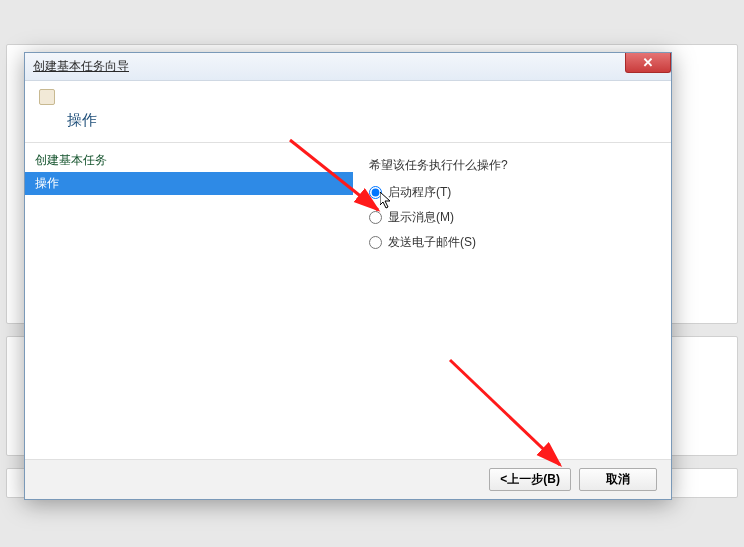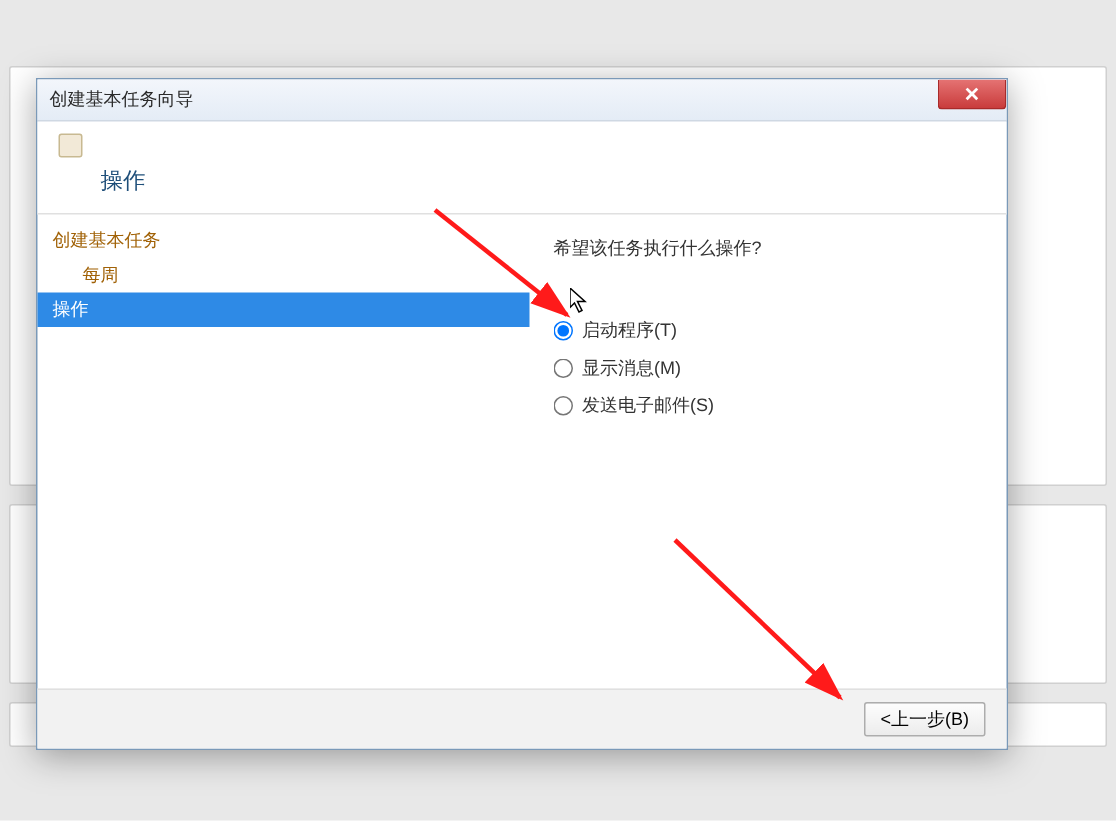--- a/index.html
+++ b/index.html
@@ -39,20 +39,21 @@
     background: linear-gradient(#f3f6fb,#e4ecf6);
     border-bottom: 1px solid #cfd8e3;
     display: flex;
     align-items: center;
     padding: 0 0 0 8px;
     position: relative;
   }
   .titlebar .title {
     font-size: 12px;
     color: #2a2a2a;
+    text-decoration: underline;
   }
   .close-btn {
     position: absolute;
     right: 0; top: 0;
     width: 46px; height: 20px;
     background: linear-gradient(#e57373,#c93c3c);
     border: 1px solid #a82a2a;
     border-top: none;
     border-bottom-left-radius: 3px;
     border-bottom-right-radius: 3px;
@@ -86,36 +87,36 @@
     display: flex;
     height: 316px;
   }
   .sidebar {
     width: 328px;
     padding: 6px 0;
   }
   .sidebar .item {
     padding: 3px 10px;
     font-size: 12px;
-    color: #a16207;
+    color: #14532d;
     cursor: default;
   }
   .sidebar .item.sub { padding-left: 30px; }
   .sidebar .item.selected {
     background: #2e8ae6;
     color: #ffffff;
   }
   .content {
     flex: 1;
     padding: 14px 16px;
   }
   .prompt {
     font-size: 12px;
     color: #333;
-    margin-bottom: 38px;
+    margin-bottom: 10px;
   }
   .radio-row {
     display: flex;
     align-items: center;
     gap: 6px;
     margin: 8px 0;
     font-size: 12px;
   }
   .radio-row input[type=radio] { margin: 0; }
   .cursor-fake {
@@ -137,21 +138,21 @@
   }
   .btn {
     min-width: 78px;
     height: 23px;
     padding: 0 10px;
     font-size: 12px;
     background: linear-gradient(#fdfdfd,#ececec);
     border: 1px solid #adadad;
     border-radius: 2px;
     cursor: pointer;
-    display: inline-flex; align-items: center; justify-content: center;
+    display: inline-flex; align-items: center; justify-content: center; font-weight: bold;
   }
   .btn.focus {
     border-color: #3c7fb1;
     box-shadow: 0 0 0 1px rgba(60,127,177,0.4) inset;
   }
 
   
   .arrow {
     position: absolute;
     pointer-events: none;
@@ -174,21 +175,20 @@
   </div>
 
   <div class="header-area">
     <span class="hicon"></span>
     <div class="htitle">操作</div>
   </div>
 
   <div class="body">
     <div class="sidebar">
       <div class="item">创建基本任务</div>
-      <div class="item sub">每周</div>
       <div class="item selected">操作</div>
     </div>
 
     <div class="content">
       <div class="prompt">希望该任务执行什么操作?</div>
 
       <label class="radio-row">
         <input type="radio" name="act" checked="" style="">
         <span>启动程序(T)</span>
       </label>
@@ -198,20 +198,21 @@
       </label>
       <label class="radio-row">
         <input type="radio" name="act" style="">
         <span>发送电子邮件(S)</span>
       </label>
     </div>
   </div>
 
   <div class="footer">
     <button class="btn">&lt;上一步(B)</button>
+    <button class="btn">取消</button>
   </div>
 </div>
 
 <svg class="cursor-fake" viewBox="0 0 14 18">
   <polygon points="0,0 0,13 3,10 6,16 8,15 5,9 10,9" fill="#fff" stroke="#000" stroke-width="1"></polygon>
 </svg>
 
 <div class="arrow" style="left:280px; top:130px;">
   <svg width="120" height="100">
     <defs>

